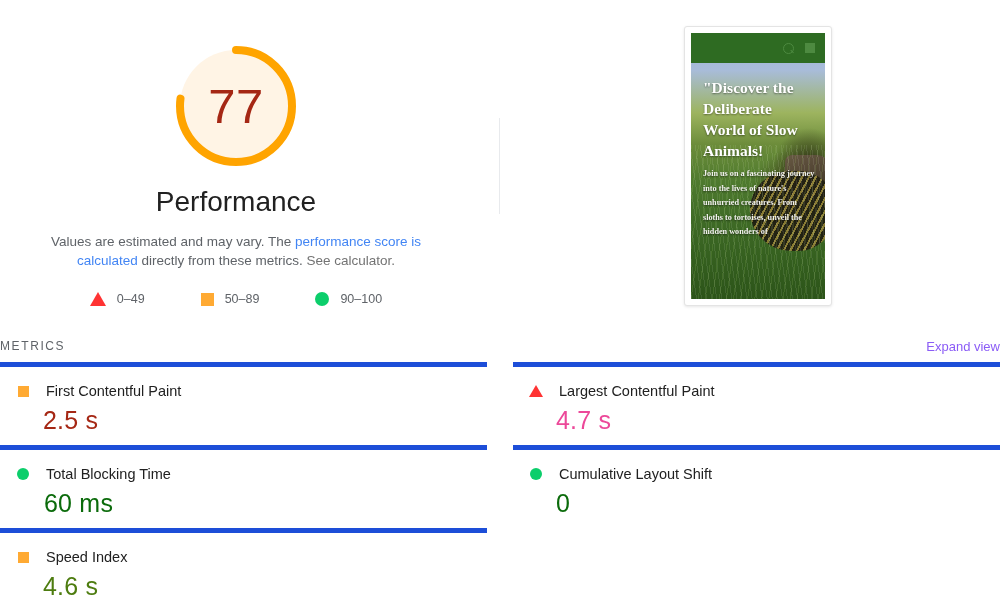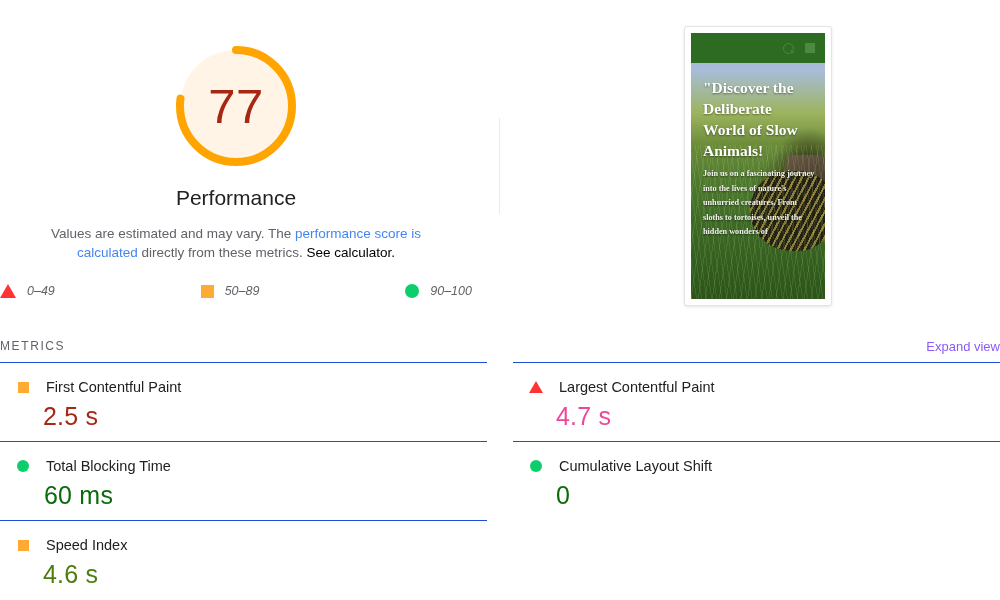--- a/index.html
+++ b/index.html
@@ -50,44 +50,43 @@
     height: 128px;
     display: flex;
     align-items: center;
     justify-content: center;
     font-size: 49px;
     font-weight: 400;
     letter-spacing: 0.5px;
   }
   .gauge-title {
     margin-top: 16px;
-    font-size: 21px;
+    font-size: 28px;
     font-weight: 400;
     color: #212121;
   }
   .gauge-desc {
     margin: 14px auto 0 auto;
     width: 420px;
     font-size: 13.5px;
     line-height: 19px;
     color: #5f6368;
   }
   .gauge-desc a {
     color: #4285f4;
     text-decoration: none;
   }
 
   
   .legend {
     margin-top: 22px;
     display: flex;
-    justify-content: space-between;
+    justify-content: center;
     align-items: center;
     gap: 56px;
-    font-style: italic;
   }
   .legend-item {
     display: flex;
     align-items: center;
     gap: 11px;
   }
   .legend-label {
     font-size: 12.5px;
     color: #5f6368;
   }
@@ -299,21 +298,21 @@
     left: 0;
     top: 362px;
     width: 1000px;
     display: flex;
     gap: 26px;
   }
   .metrics-col {
     width: 487px;
   }
   .metric-row {
-    border-top: 1px solid #1d4ed8;
+    border-top: 5px solid #1d4ed8;
     padding: 16px 0 10px 0;
   }
   .metric-head {
     display: flex;
     align-items: center;
     gap: 16px;
     padding-left: 16px;
   }
   .metric-name {
     font-size: 14.5px;
@@ -342,21 +341,21 @@
       <svg class="gauge-svg" viewBox="0 0 128 128">
         <circle id="gauge-track" cx="64" cy="64" r="56" fill="#fff4e5" stroke="none"></circle>
         <circle id="gauge-arc" cx="64" cy="64" r="56" fill="none" stroke="#ffa400" stroke-width="8" stroke-linecap="round" stroke-dasharray="270.9309504455838 80.92742675647304" stroke-dashoffset="0"></circle>
       </svg>
       <div class="gauge-value" id="gauge-number" style="color: rgb(165, 39, 20);">77</div>
     </div>
 
     <div class="gauge-title">Performance</div>
 
     <div class="gauge-desc">
-      <span>Values are estimated and may vary. The </span><a href="#" id="desc-link-1" style="color: rgb(66, 133, 244);">performance score is calculated</a><span> directly from these metrics. </span><a href="#" id="desc-link-2" style="color: #000000;">See calculator.</a>
+      <span>Values are estimated and may vary. The </span><a href="#" id="desc-link-1" style="color: rgb(66, 133, 244);">performance score is calculated</a><span> directly from these metrics. </span><a href="#" id="desc-link-2" style="color: #737373;">See calculator.</a>
     </div>
 
     <div class="legend">
       <div class="legend-item">
         <div class="shape-fail" style="border-bottom-color: rgb(255, 51, 51);"></div>
         <span class="legend-label">0–49</span>
       </div>
       <div class="legend-item">
         <div class="shape-avg" style="background: rgb(255, 170, 51);"></div>
         <span class="legend-label">50–89</span>

